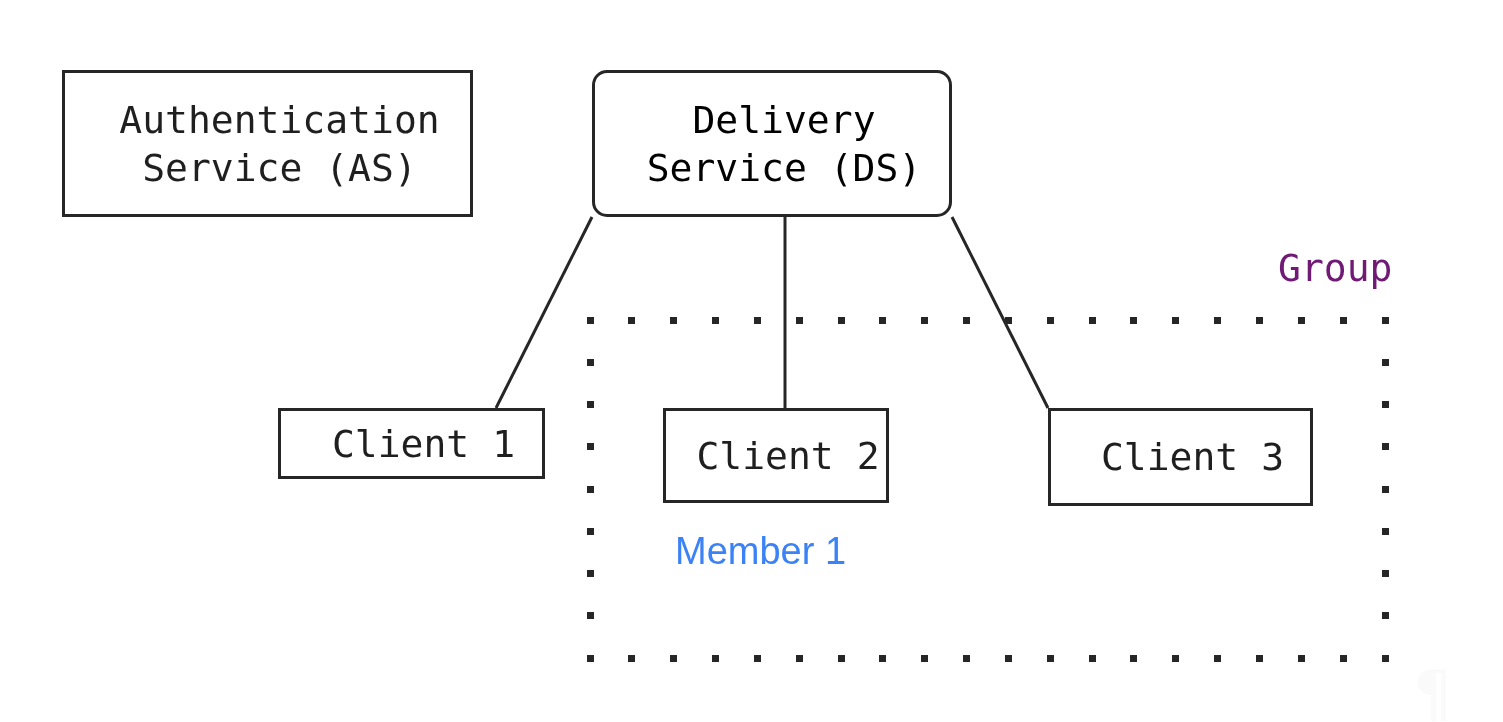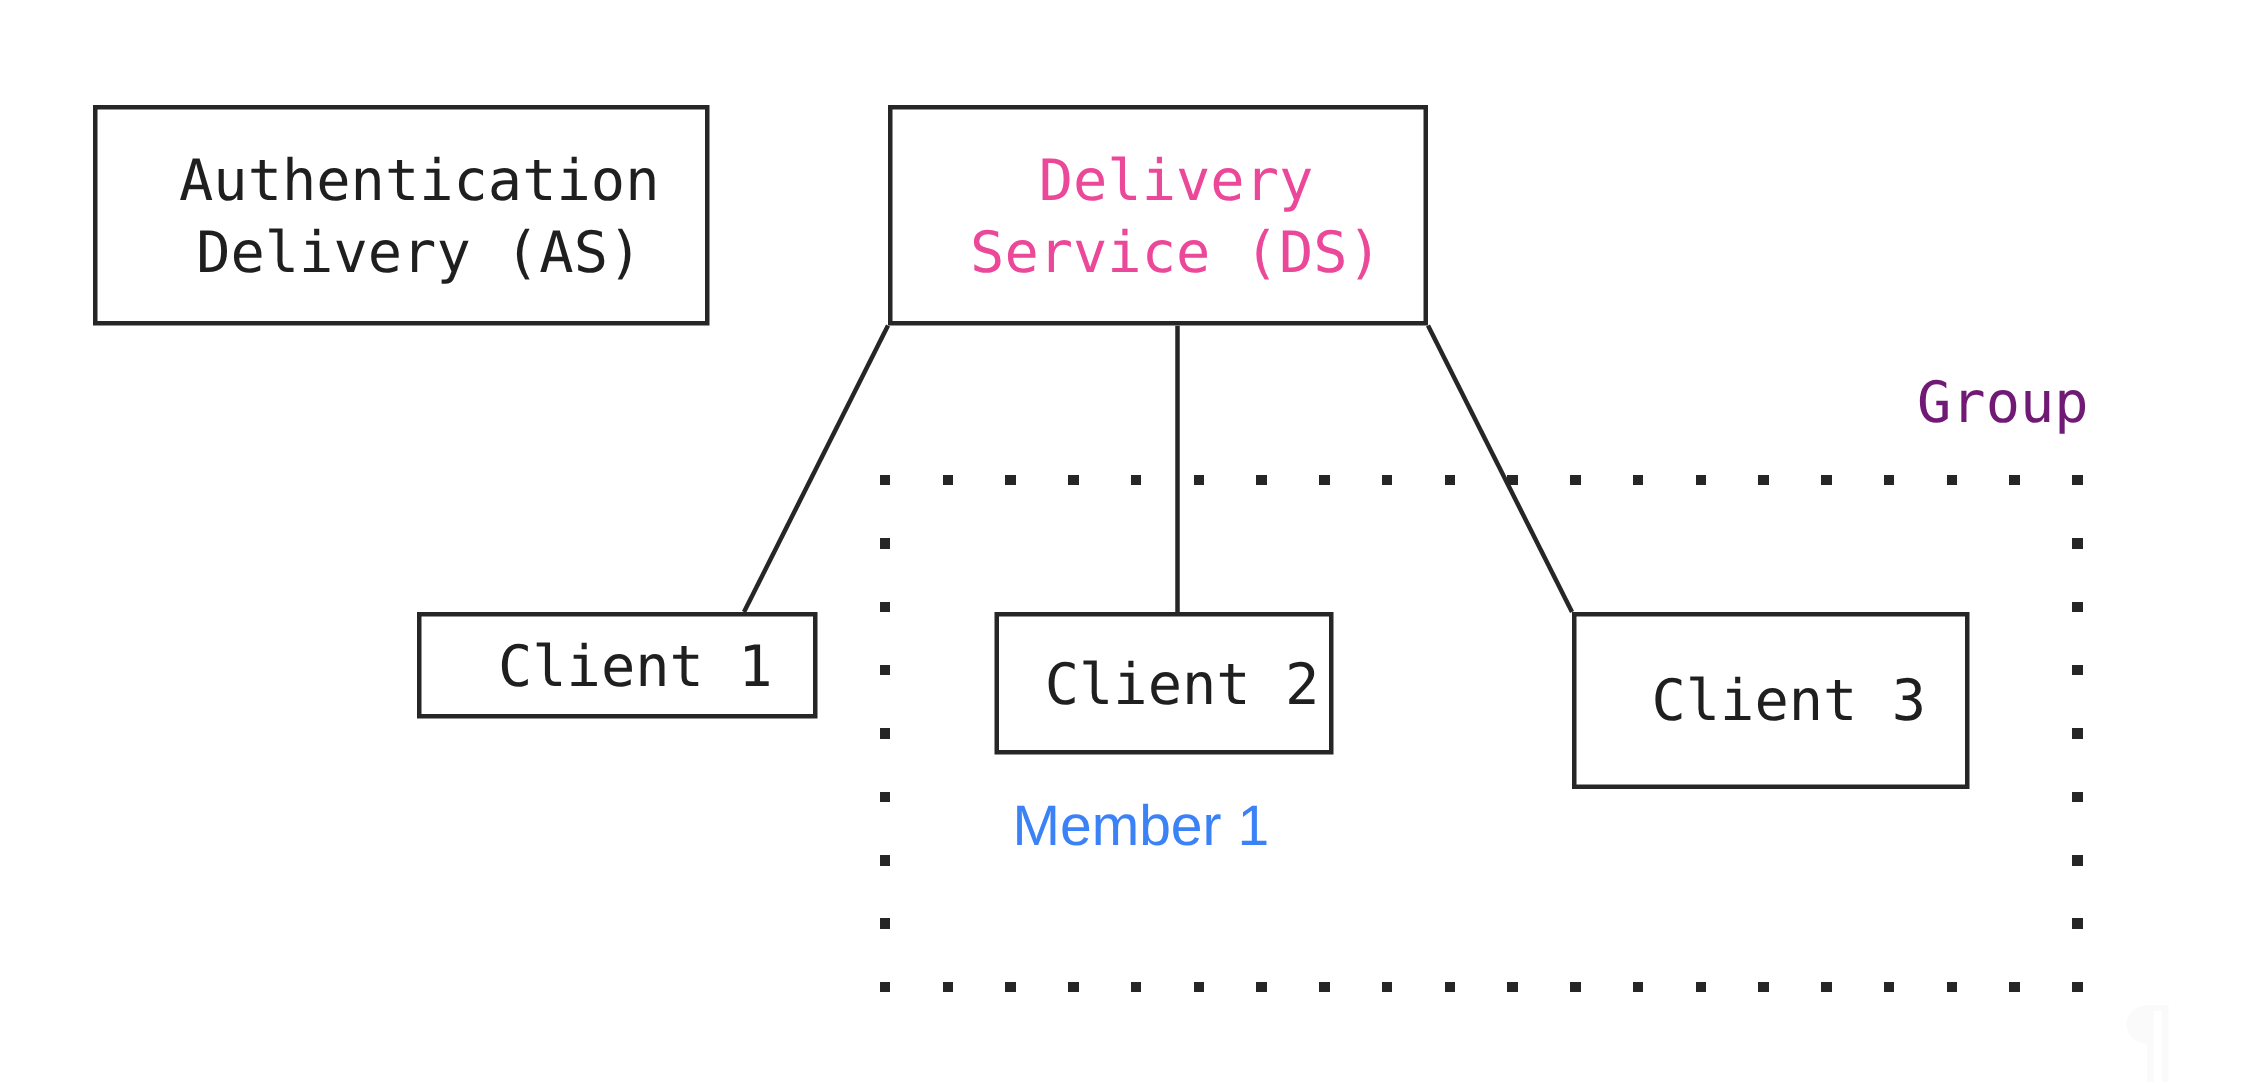--- a/index.html
+++ b/index.html
@@ -145,35 +145,35 @@
       <rect x="6.5" y="260" width="7" height="7" fill="#262626" shape-rendering="crispEdges"></rect>
       <rect x="801.5" y="260" width="7" height="7" fill="#262626" shape-rendering="crispEdges"></rect>
       <rect x="6.5" y="302.25" width="7" height="7" fill="#262626" shape-rendering="crispEdges"></rect>
       <rect x="801.5" y="302.25" width="7" height="7" fill="#262626" shape-rendering="crispEdges"></rect>
     </svg>
 
   <div class="group-label" style="left: 1278px; top: 245px;">Group</div>
 
   <div class="node-box" style="left: 62px; top: 70px; width: 411px; height: 147px; border-width: 3px; border-color: rgb(38, 38, 38); color: rgb(31, 31, 31);">
     <span class="node-line">Authentication</span>
-    <span class="node-line">Delivery (AS)</span>
+    <span class="node-line">Service (AS)</span>
   </div>
 
-  <div class="node-box" style="left: 592px; top: 70px; width: 360px; height: 147px; border-width: 3px; border-color: rgb(38, 38, 38); color: #ec4899;">
+  <div class="node-box" style="left: 592px; top: 70px; width: 360px; height: 147px; border-width: 3px; border-color: rgb(38, 38, 38); color: #000000; border-radius: 15px;">
     <span class="node-line">Delivery</span>
     <span class="node-line">Service (DS)</span>
   </div>
 
   <div class="node-box" style="left: 278px; top: 408px; width: 267px; height: 71px; border-width: 3px; border-color: rgb(38, 38, 38); color: rgb(31, 31, 31);">
     <span class="node-line">Client 1</span>
   </div>
 
   <div class="node-box" style="left: 663px; top: 408px; width: 226px; height: 95px; border-width: 3px; border-color: rgb(38, 38, 38); color: rgb(31, 31, 31);">
     <span class="node-line">Client 2</span>
   </div>
 
-  <div class="node-box" style="left: 1048px; top: 408px; width: 265px; height: 118px; border-width: 3px; border-color: rgb(38, 38, 38); color: rgb(31, 31, 31);">
+  <div class="node-box" style="left: 1048px; top: 408px; width: 265px; height: 98px; border-width: 3px; border-color: rgb(38, 38, 38); color: rgb(31, 31, 31);">
     <span class="node-line">Client 3</span>
   </div>
 
   <div class="plain-label" style="left: 675px; top: 528px;">Member 1</div>
 
 </div>
 
 </body></html>

